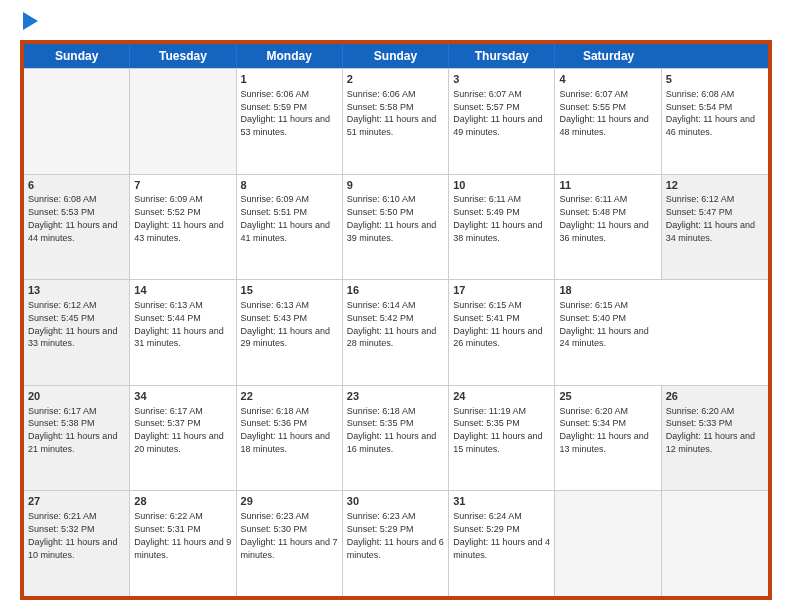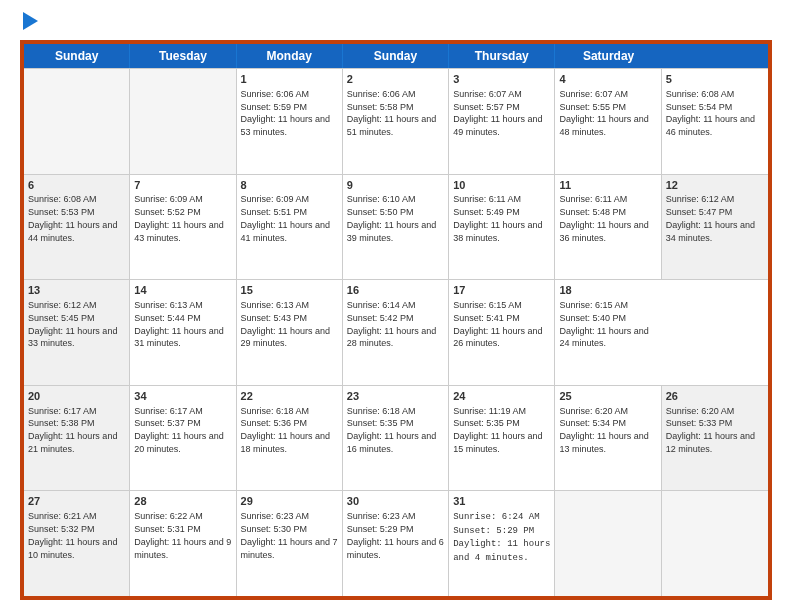--- a/index.html
+++ b/index.html
@@ -231,21 +231,21 @@
 Daylight: 11 hours and 10 minutes.</span></div>
           <div class="cal-cell"><span class="day-num">28</span><span class="cell-text" style="white-space: pre-line;">Sunrise: 6:22 AM
 Sunset: 5:31 PM
 Daylight: 11 hours and 9 minutes.</span></div>
           <div class="cal-cell"><span class="day-num">29</span><span class="cell-text" style="white-space: pre-line;">Sunrise: 6:23 AM
 Sunset: 5:30 PM
 Daylight: 11 hours and 7 minutes.</span></div>
           <div class="cal-cell"><span class="day-num">30</span><span class="cell-text" style="white-space: pre-line;">Sunrise: 6:23 AM
 Sunset: 5:29 PM
 Daylight: 11 hours and 6 minutes.</span></div>
-          <div class="cal-cell"><span class="day-num">31</span><span class="cell-text" style="white-space: pre-line; font-family: Liberation Mono, monospace;">Sunrise: 6:24 AM
+          <div class="cal-cell"><span class="day-num">31</span><span class="cell-text" style="white-space: pre-line;">Sunrise: 6:24 AM
 Sunset: 5:29 PM
 Daylight: 11 hours and 4 minutes.</span></div>
           <div class="cal-cell empty"></div>
           <div class="cal-cell empty"></div>
         </div>
       </div>
   </div>
 </div>
 
 </body></html>

